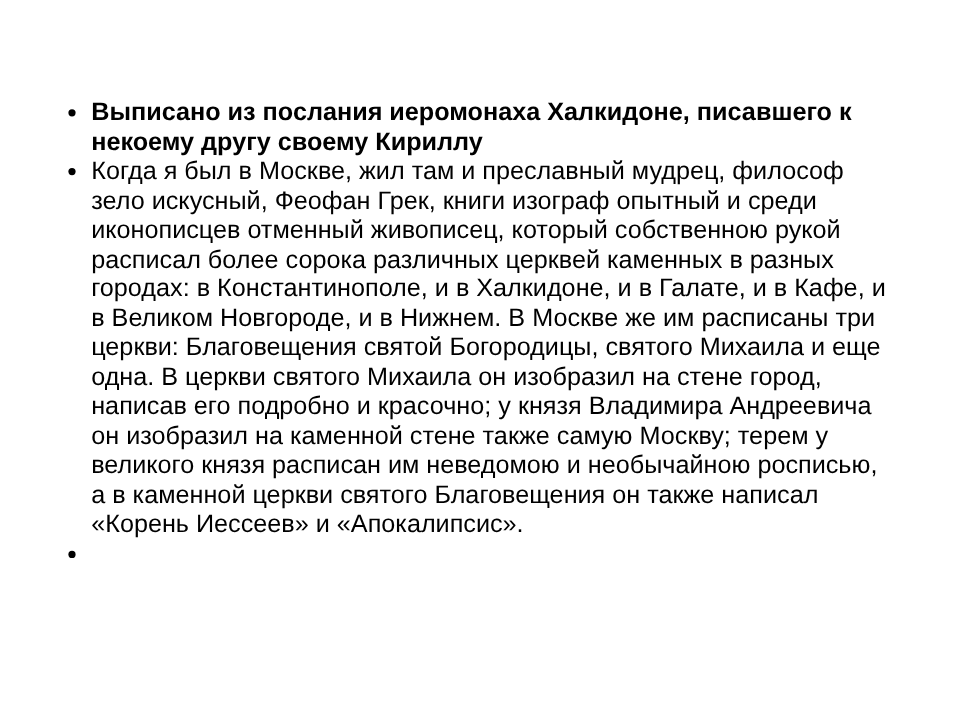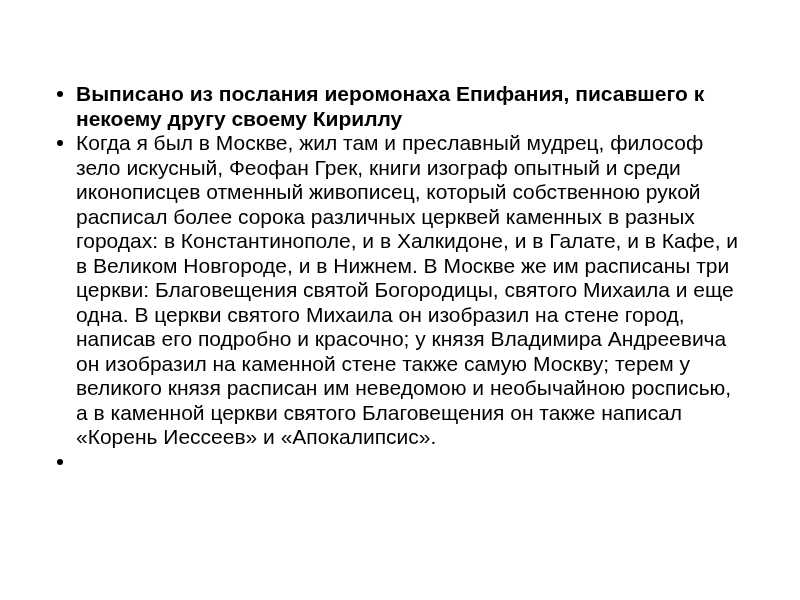--- a/index.html
+++ b/index.html
@@ -55,21 +55,21 @@
   }
 </style>
 </head>
 <body>
 
 <div class="slide">
   <ul class="bullet-list">
 
     <li class="bullet-item bold">
       <span class="bullet-marker"></span>
-      <span class="bullet-text">Выписано из послания иеромонаха Епифания, писавшего к некоему другу своему Кириллу</span>
+      <span class="bullet-text">Выписано из послания иеромонаха Халкидоне, писавшего к некоему другу своему Кириллу</span>
     </li>
 
     <li class="bullet-item">
       <span class="bullet-marker"></span>
       <span class="bullet-text">Когда я был в Москве, жил там и преславный мудрец, философ зело искусный, Феофан Грек, книги изограф опытный и среди иконописцев отменный живописец, который собственною рукой расписал более сорока различных церквей каменных в разных городах: в Константинополе, и в Халкидоне, и в Галате, и в Кафе, и в Великом Новгороде, и в Нижнем. В Москве же им расписаны три церкви: Благовещения святой Богородицы, святого Михаила и еще одна. В церкви святого Михаила он изобразил на стене город, написав его подробно и красочно; у князя Владимира Андреевича он изобразил на каменной стене также самую Москву; терем у великого князя расписан им неведомою и необычайною росписью, а в каменной церкви святого Благовещения он также написал «Корень Иессеев» и «Апокалипсис».</span>
     </li>
 
     <li class="bullet-item">
       <span class="bullet-marker"></span>
       <span class="bullet-text"></span>

